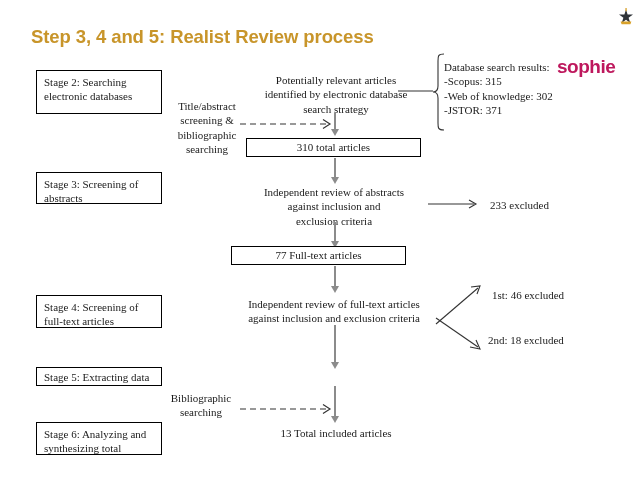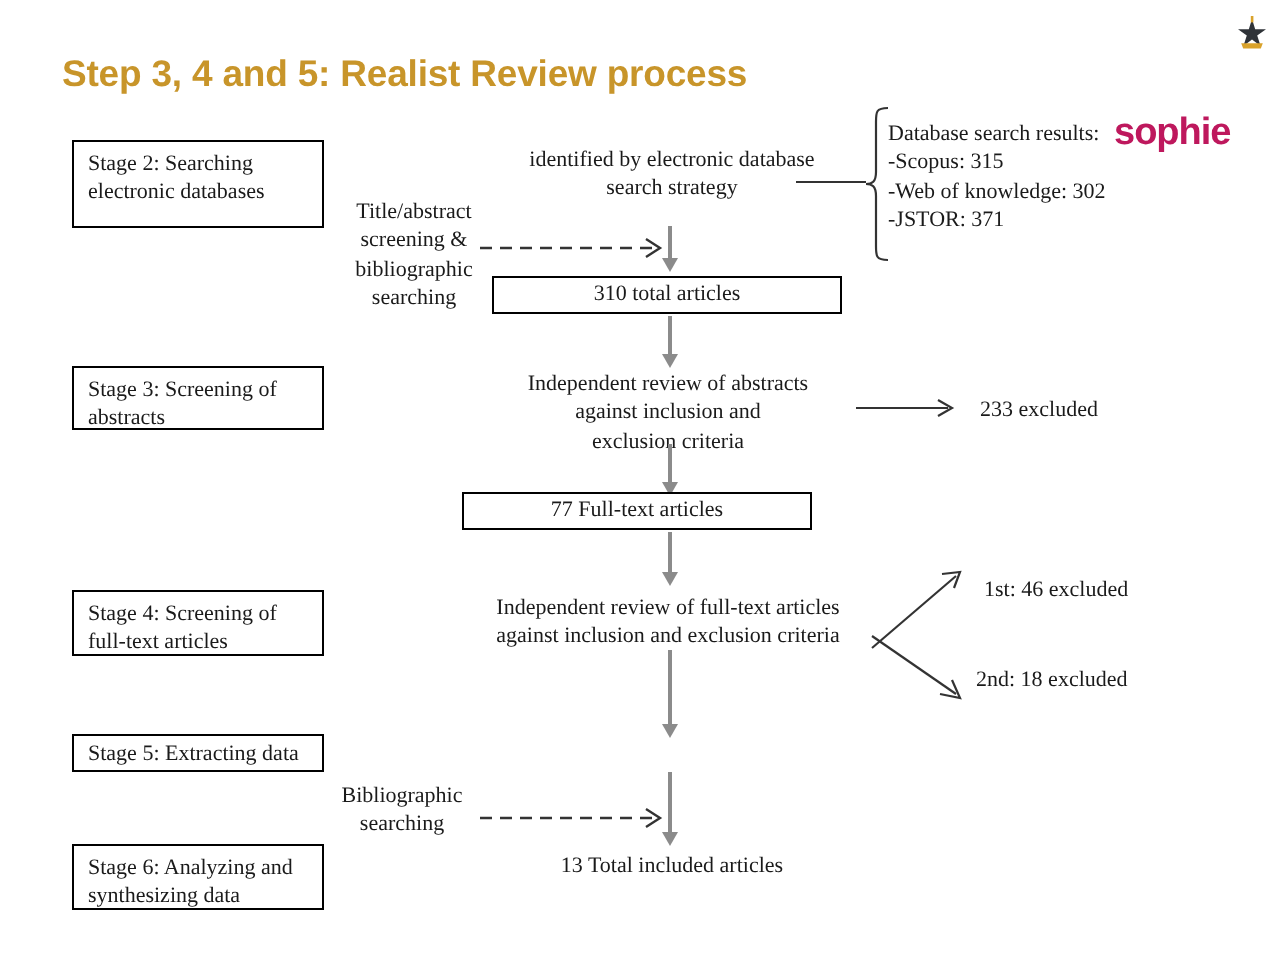--- a/index.html
+++ b/index.html
@@ -105,40 +105,41 @@
       <rect x="10.4" y="0" width="1.3" height="3.2" fill="#d9a22b"></rect>
       <path d="M5.6 13.6 L16.4 13.6 L15.4 16.2 L6.6 16.2 Z" fill="#d9a22b"></path>
     </svg>
   </div>
 
   <div class="box stage-box" style="left:36px; top:70px; width:126px; height:44px;">
     <div>Stage 2: Searching</div>
     <div>electronic databases</div>
   </div>
 
-  <div class="box stage-box" style="left:36px; top:183px; width:126px; height:32px;">
+  <div class="box stage-box" style="left:36px; top:172px; width:126px; height:32px;">
     <div>Stage 3: Screening of</div>
     <div>abstracts</div>
   </div>
 
   <div class="box stage-box" style="left:36px; top:295px; width:126px; height:33px;">
     <div>Stage 4: Screening of</div>
     <div>full-text articles</div>
   </div>
 
   <div class="box stage-box" style="left:36px; top:367px; width:126px; height:19px; padding-top:3px;">
     <div>Stage 5: Extracting data</div>
   </div>
 
   <div class="box stage-box" style="left:36px; top:422px; width:126px; height:33px;">
     <div>Stage 6: Analyzing and</div>
-    <div>synthesizing data</div>
+    <div>synthesizing total</div>
   </div>
 
   <div class="ftext" style="left:250px; top:73px; width:172px;">
+    <div>Potentially relevant articles</div>
     <div>identified by electronic database</div>
     <div>search strategy</div>
   </div>
 
   <div class="ftext" style="left:168px; top:99px; width:78px;">
     <div>Title/abstract</div>
     <div>screening &amp;</div>
     <div>bibliographic</div>
     <div>searching</div>
   </div>

